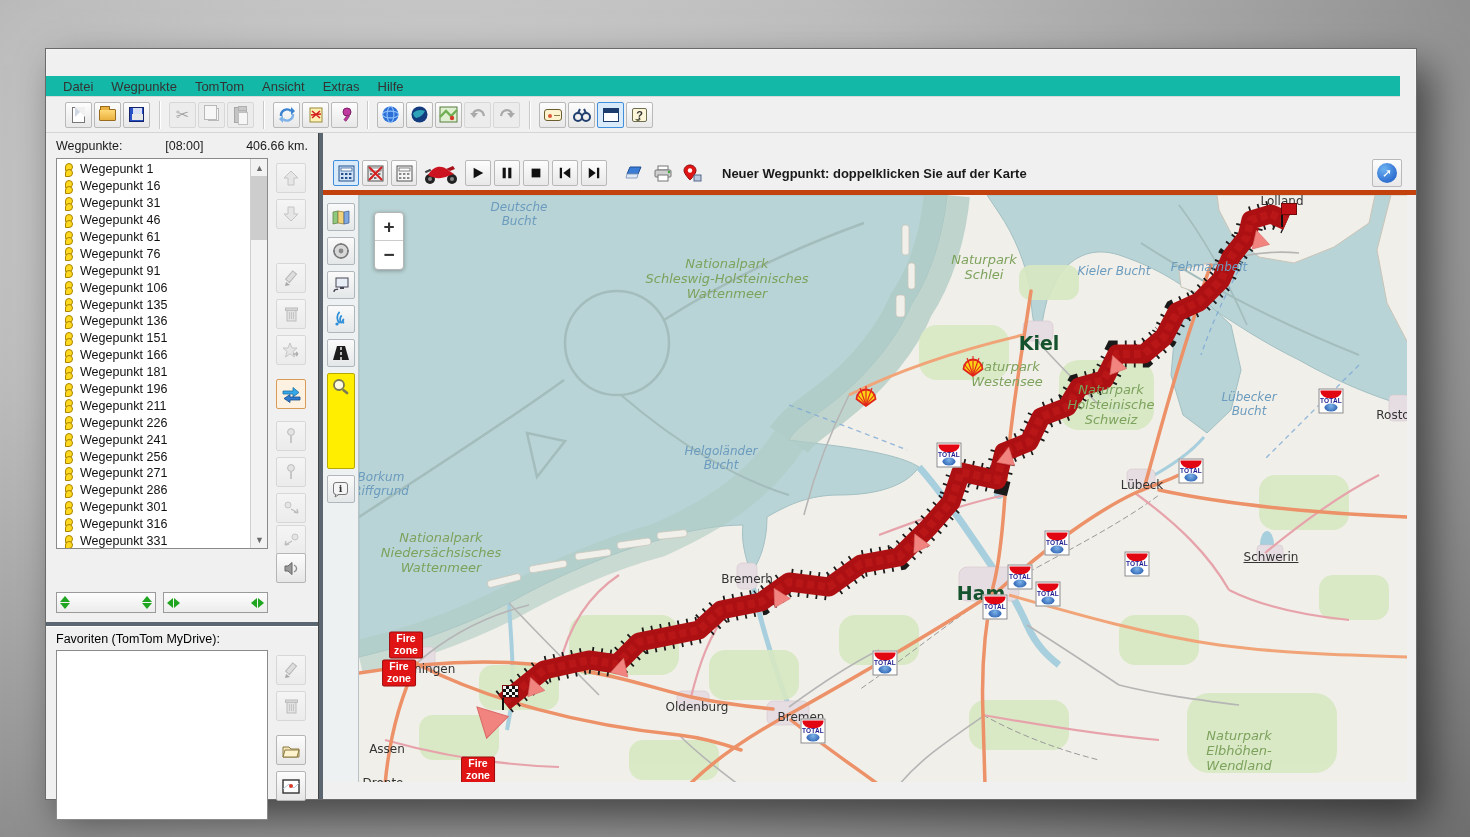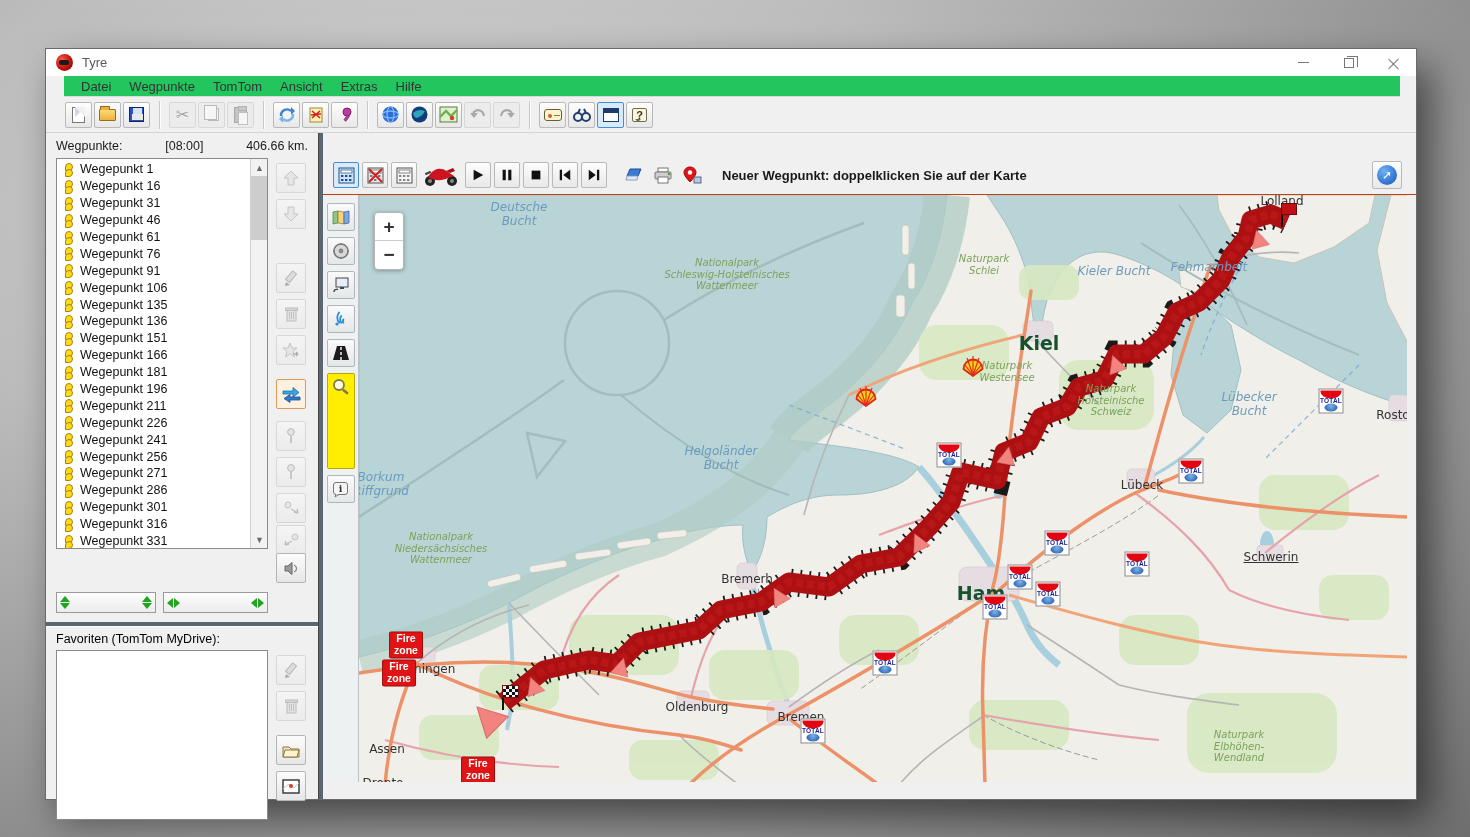--- a/index.html
+++ b/index.html
@@ -16,21 +16,21 @@
   #title-text{margin-left:9px;font-size:13px;color:#5a5a5a;}
   .wctl{display:flex;margin-left:auto;height:100%;}
   .wbtn{width:45px;height:100%;display:flex;align-items:center;justify-content:center;color:#666;font-size:13px;}
   .glyph-min{width:11px;height:1px;background:#777;}
   .glyph-max{width:10px;height:10px;border:1px solid #777;position:relative;background:#fff;}
   .glyph-max::before{content:"";position:absolute;left:2px;top:-3px;width:10px;height:10px;border:1px solid #777;border-bottom:none;border-left:none;}
   .glyph-close{position:relative;width:12px;height:12px;}
   .glyph-close::before,.glyph-close::after{content:"";position:absolute;left:5px;top:0;width:1.4px;height:14px;background:#777;}
   .glyph-close::before{transform:rotate(45deg);}  .glyph-close::after{transform:rotate(-45deg);}
 
-  #menubar{position:absolute;left:0;top:27px;right:16px;height:21px;background:#22c55e;border-bottom:1px solid #d9d9d9;display:flex;align-items:center;padding-left:8px;margin-left:18px;}
+  #menubar{position:absolute;left:0;top:27px;right:16px;height:21px;background:#14b8a6;border-bottom:1px solid #d9d9d9;display:flex;align-items:center;padding-left:8px;}
   .menu-item{font-size:13px;color:#333;padding:2px 9px;cursor:default;}
 
   
   #toolbar{position:absolute;left:0;top:48px;right:0;height:36px;background:#f0f0f0;border-bottom:1px solid #d5d5d5;display:flex;align-items:center;padding-left:10px;}
   .tgroup{display:flex;align-items:center;gap:2px;padding:0 9px;}
   .tsep{width:1px;height:28px;background:#c9c9c9;box-shadow:1px 0 0 #fff;}
   .tool{width:27px;height:26px;border:1px solid #b9b9b9;background:linear-gradient(#fdfdfd,#e8e8e8);
         display:flex;align-items:center;justify-content:center;border-radius:2px;position:relative;}
   .tool.sel{border:1px solid #3f8fdd;background:#d9eafa;}
   .tool.dis{filter:grayscale(1);opacity:.45;background:#e9e9e9;}
@@ -91,21 +91,21 @@
   #fav-box{position:absolute;left:10px;top:517px;width:212px;height:170px;background:#fff;border:1px solid #8a8a8a;}
 
   
   #vsplit{position:absolute;left:272px;top:84px;width:5px;bottom:0;background:#5c6670;border-left:1px solid #444;}
 
   
   #maparea{position:absolute;left:277px;top:84px;right:0;bottom:0;background:#f0f0f0;}
   #tabbar{position:absolute;left:0;top:0;right:0;height:23px;border-bottom:1px solid #c9c9c9;display:flex;align-items:flex-end;padding-left:8px;background:#f0f0f0;}
   #tab-active{display:flex;align-items:center;gap:7px;height:21px;padding:0 8px;background:#cfe7f2;border:1px solid #9ebfcd;border-bottom:none;font-size:12.5px;color:#123;border-radius:2px 2px 0 0;}
   #tab-close{width:14px;height:14px;background:#b9cfdc;border:1px solid #6e8b9a;color:#33525f;font-size:9px;line-height:12px;text-align:center;font-weight:bold;}
-  #maptoolbar{position:absolute;left:0;top:23px;right:0;height:39px;background:#f0f0f0;border-bottom:1px solid #c2410c;display:flex;align-items:center;padding-left:10px;gap:3px;}
+  #maptoolbar{position:absolute;left:0;top:23px;right:0;height:39px;background:#f0f0f0;border-bottom:5px solid #c2410c;display:flex;align-items:center;padding-left:10px;gap:3px;}
   .mtool{width:26px;height:26px;border:1px solid #b9b9b9;background:linear-gradient(#fdfdfd,#e8e8e8);border-radius:2px;display:flex;align-items:center;justify-content:center;}
   .mtool.sel{border:1px solid #3f8fdd;background:#d9eafa;}
   .mtool.flat{border-color:transparent;background:transparent;}
   #map-hint{margin-left:14px;font-size:13px;font-weight:bold;color:#1a1a1a;}
   #goto-btn{margin-left:auto;margin-right:14px;width:30px;height:28px;border:1px solid #b9b9b9;background:linear-gradient(#fdfdfd,#e8e8e8);display:flex;align-items:center;justify-content:center;border-radius:2px;}
   .goto-circ{width:20px;height:20px;border-radius:50%;background:radial-gradient(circle at 35% 30%,#6db2f2,#2f6fd0 70%);color:#fff;font-size:12px;display:flex;align-items:center;justify-content:center;}
 
   #mapbody{position:absolute;left:0;top:62px;right:9px;bottom:17px;display:flex;}
   #mapsidebar{width:36px;background:#eef1f2;border-right:1px solid #b9c2c6;padding-top:8px;display:flex;flex-direction:column;align-items:center;gap:6px;}
   .msbtn{width:28px;height:28px;border:1px solid #b0b6ba;background:linear-gradient(#fafafa,#e4e7e8);border-radius:2px;display:flex;align-items:center;justify-content:center;}
@@ -114,56 +114,41 @@
   #mapcanvas svg{position:absolute;left:0;top:0;}
 
   
   #zoomctl{position:absolute;left:15px;top:17px;width:30px;background:#fff;border:1px solid #b5b5b5;border-radius:4px;box-shadow:0 1px 4px rgba(0,0,0,.3);z-index:30;}
   .zbtn{width:100%;height:28px;display:flex;align-items:center;justify-content:center;font-size:19px;font-weight:bold;color:#333;}
   #zoomctl .zbtn:first-child{border-bottom:1px solid #ccc;}
 
   
   .mlabel{position:absolute;transform:translate(-50%,0);text-align:center;white-space:pre-line;pointer-events:none;z-index:20;font-family:"DejaVu Sans",sans-serif;line-height:1.15;}
   .mlabel.sea{color:#6b9bbe;font-style:italic;font-size:12px;}
-  .mlabel.park{color:#7ca25c;font-style:italic;font-size:10px;}
+  .mlabel.park{color:#7ca25c;font-style:italic;font-size:13px;}
   .mlabel.city{color:#333;font-size:12px;}
   .mlabel.city-lg{color:#14532d;font-size:19px;font-weight:bold;}
 
   
   .poi{position:absolute;transform:translate(-50%,-50%);z-index:22;pointer-events:none;}
   .poi-total{width:25px;height:25px;background:#fff;border:1px solid #888;display:flex;flex-direction:column;align-items:center;overflow:hidden;}
   .tot-swoosh{width:21px;height:8px;background:#e20613;border-radius:0 0 60% 60%/0 0 100% 100%;margin-top:1px;}
   .tot-text{font-size:6.5px;font-weight:bold;color:#1c1c8f;letter-spacing:.2px;margin-top:-2px;}
   .tot-globe{width:13px;height:8px;background:radial-gradient(circle at 50% 30%,#7db4e8,#1c50a8);border-radius:50%;margin-top:0px;}
   .poi-fire{background:#e01414;color:#fff;font-weight:bold;font-size:10.5px;line-height:1.1;padding:1px 4px;text-align:center;white-space:pre-line;border-radius:1px;box-shadow:0 0 0 1px #9c0d0d;}
   .flagmark{position:absolute;z-index:23;transform:translate(-2px,-100%);}
   .flag-pole{position:absolute;left:0;bottom:-12px;width:2px;height:12px;background:#111;}
   .flag-checker{width:17px;height:13px;border:1px solid #7a1010;background:repeating-conic-gradient(#111 0% 25%, #f2f2f2 0% 50%);background-size:6px 6px;}
   .flag-red{width:16px;height:12px;background:#c01015;border:1px solid #700a0a;}
 </style>
 </head>
 <body>
 
 <div id="win">
 
-  <div id="titlebar">
-    <div class="app-ico"></div>
-    <span id="title-text">Tyre</span>
-    <div class="wctl">
-      <div class="wbtn">
-          <span class="glyph-min"></span>
-        </div>
-      <div class="wbtn">
-          <span class="glyph-max"></span>
-        </div>
-      <div class="wbtn">
-          <span class="glyph-close"></span>
-        </div>
-    </div>
-  </div>
 
   <div id="menubar">
       <span class="menu-item">Datei</span>
       <span class="menu-item">Wegpunkte</span>
       <span class="menu-item">TomTom</span>
       <span class="menu-item">Ansicht</span>
       <span class="menu-item">Extras</span>
       <span class="menu-item">Hilfe</span>
     </div>
 

